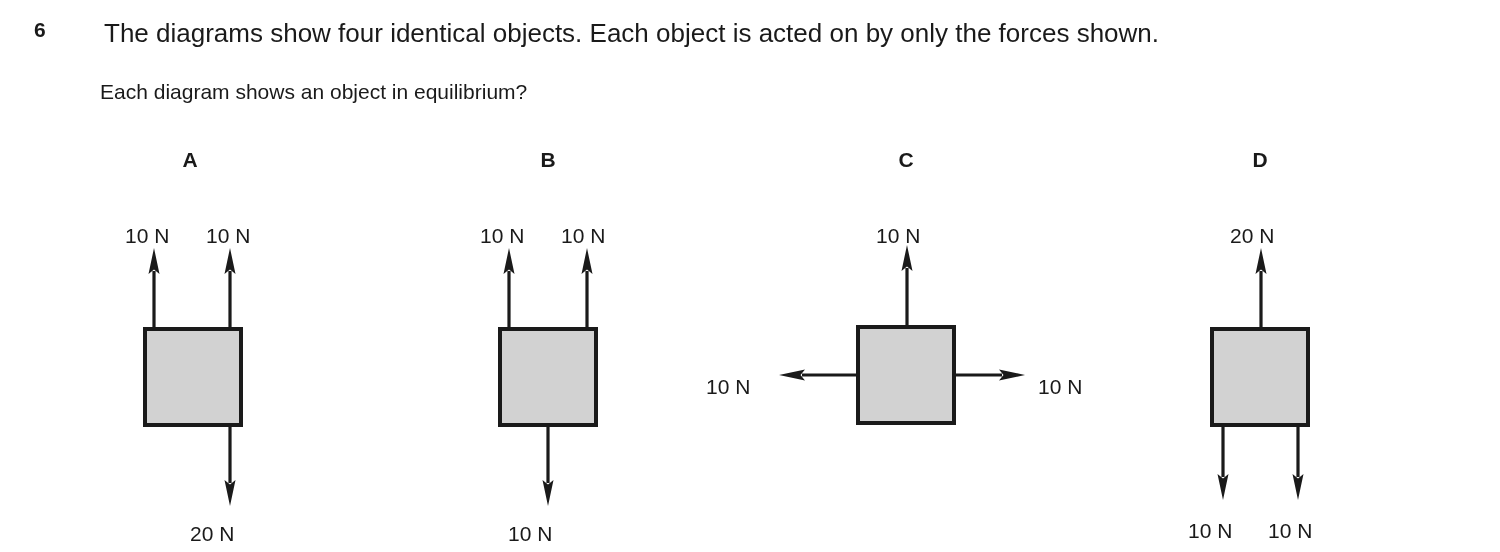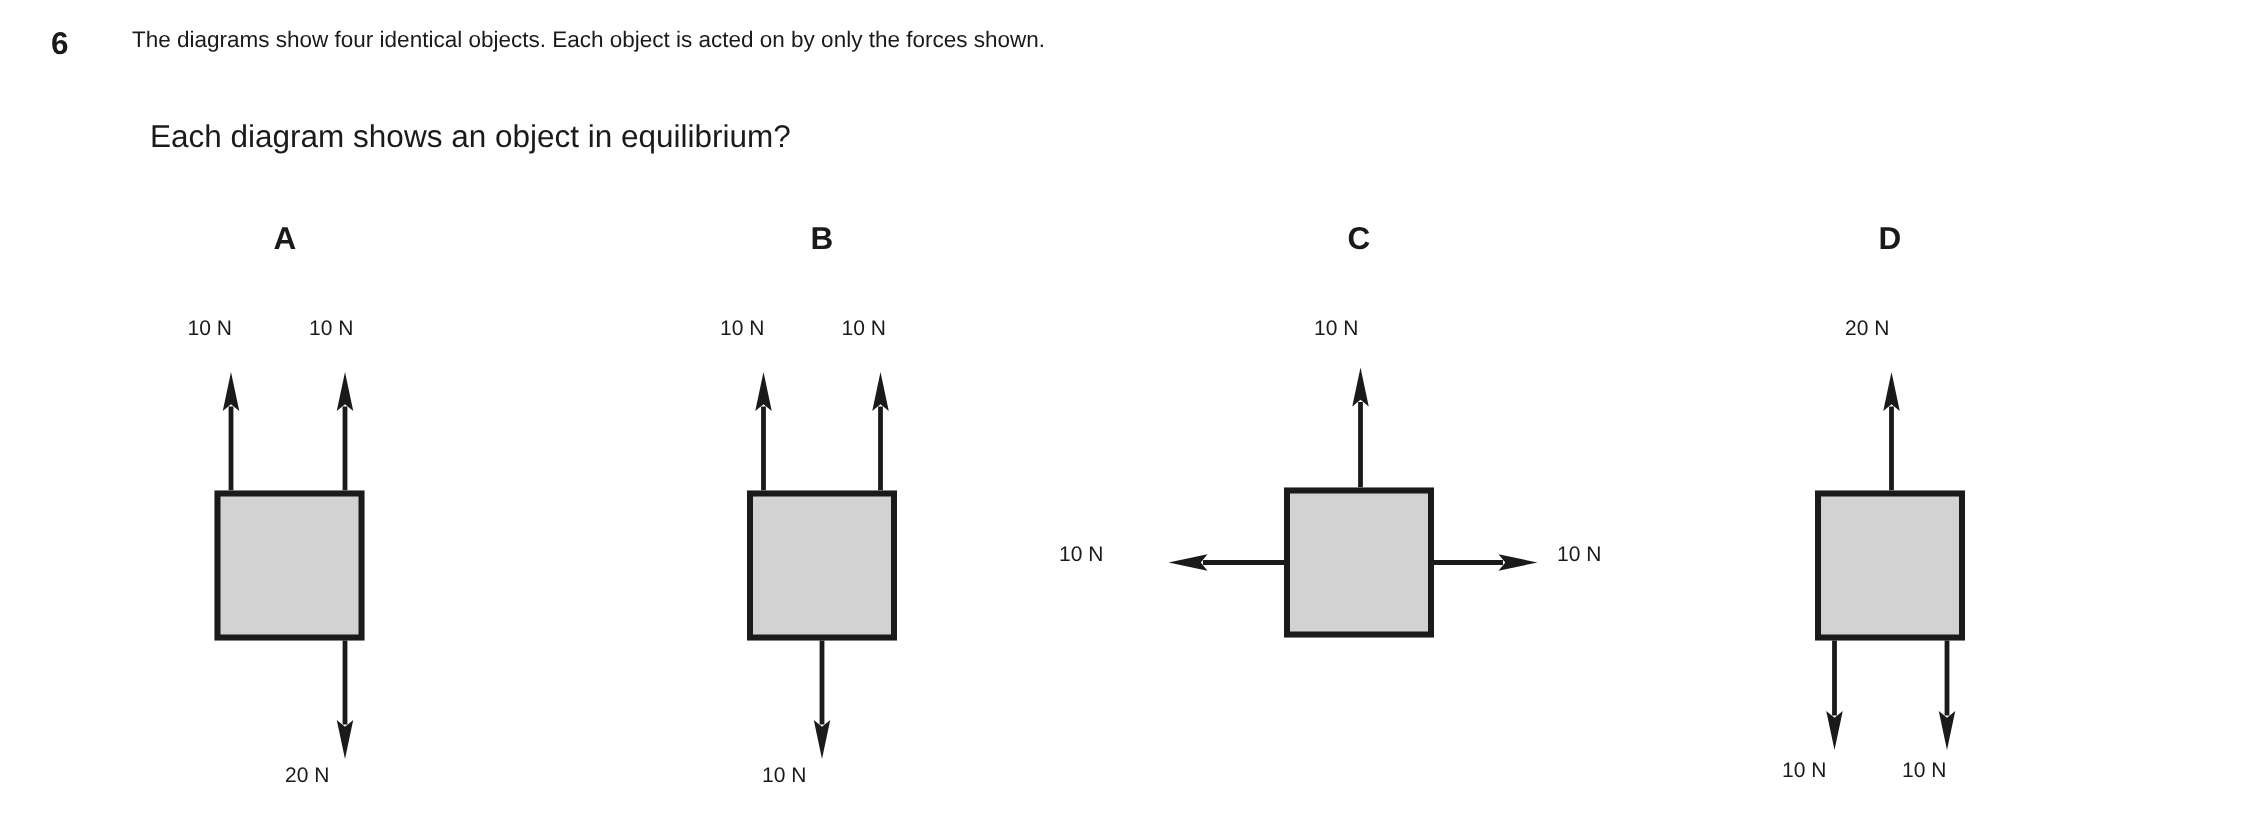--- a/index.html
+++ b/index.html
@@ -20,23 +20,23 @@
   #question-number {
     position: absolute;
     left: 34px;
     top: 18px;
     font-size: 21px;
     font-weight: bold;
     letter-spacing: 0;
   }
   #question-line-1 {
     position: absolute;
-    left: 88px;
+    left: 104px;
     top: 18px;
-    font-size: 15px;
+    font-size: 26px;
     white-space: nowrap;
     text-align: right;
   }
   #question-line-2 {
     position: absolute;
     left: 100px;
     top: 80px;
     font-size: 21px;
     white-space: nowrap;
   }
@@ -59,22 +59,23 @@
   .object-box {
     position: absolute;
     width: 100px;
     height: 100px;
     background: #d2d2d2;
     border: 4px solid #1a1a1a;
     box-sizing: border-box;
   }
   .force-label {
     position: absolute;
-    font-size: 14px;
+    font-size: 21px;
     white-space: nowrap;
+    margin-top: 14px;
   }
   .force-svg {
     position: absolute;
     overflow: visible;
   }
   .force-svg line {
     stroke: #1a1a1a;
     stroke-width: 3.2;
   }
   .force-svg polygon {

